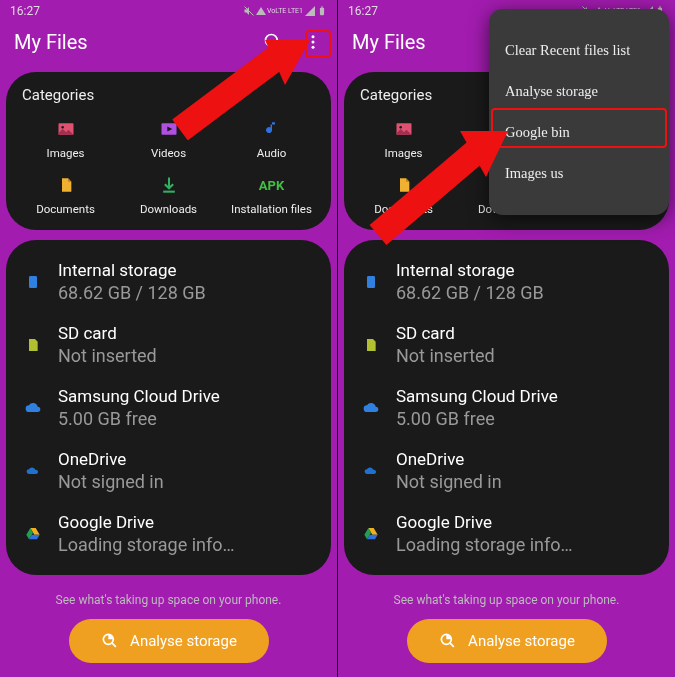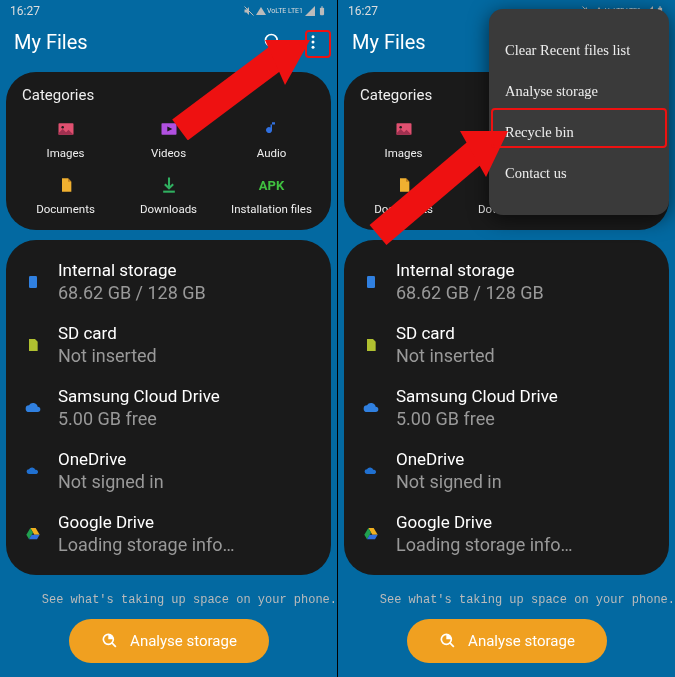--- a/index.html
+++ b/index.html
@@ -9,21 +9,21 @@
     color: #fff;
     width: 675px;
     height: 677px;
     overflow: hidden;
     display: flex;
     position: relative;
   }
   .phone {
     width: 337px;
     height: 677px;
-    background: #0369a1;
+    background: #a21caf;
     position: relative;
     flex-shrink: 0;
   }
   .phone + .phone { margin-left: 1px; }
   .statusbar {
     display: flex;
     justify-content: space-between;
     align-items: center;
     padding: 4px 10px 2px 10px;
     font-size: 12px;
@@ -62,21 +62,21 @@
   .storage-row {
     display: flex;
     align-items: center;
     gap: 14px;
     padding: 10px 0;
   }
   .storage-icon { width: 22px; display:flex; justify-content:center; }
   .storage-text .st-name { font-size: 17px; color:#fff; }
   .storage-text .st-sub { font-size: 18px; color: #999; margin-top:2px; }
 
-  .footer-text { text-align:right; font-size:12px; color:#bbb; margin: 18px 0 12px; font-family: Liberation Mono, monospace; }
+  .footer-text { text-align:center; font-size:12px; color:#bbb; margin: 18px 0 12px; }
   .analyse-btn {
     background: #f0a020;
     color: #fff;
     font-size: 15px;
     border-radius: 26px;
     width: 200px;
     height: 44px;
     margin: 0 auto;
     display:flex;
     align-items:center;
@@ -444,22 +444,22 @@
         <circle cx="10" cy="10" r="6" fill="none" stroke="#fff" stroke-width="2"></circle>
         <path d="M14 14l5 5" stroke="#fff" stroke-width="2"></path>
         <path d="M10 4a6 6 0 0 1 6 6h-6z" fill="#fff"></path>
       </svg>
     <span>Analyse storage</span>
   </div>
 
   <div class="menu">
     <div class="menu-item">Clear Recent files list</div>
     <div class="menu-item">Analyse storage</div>
-    <div class="menu-item">Recycle bin</div>
-    <div class="menu-item">Contact us</div>
+    <div class="menu-item">Google bin</div>
+    <div class="menu-item">Images us</div>
   </div>
 
   <div class="redbox" style="top:108px; right:8px; width:176px; height:40px;"></div>
 
   <svg class="arrow" style="top:125px; left:30px;" width="140" height="120" viewBox="0 0 140 120">
     <path d="M10 110 L110 25" stroke="#e11" stroke-width="26"></path>
     <path d="M92 6 L140 6 L118 52 Z" fill="#e11"></path>
   </svg>
 </div>
 

